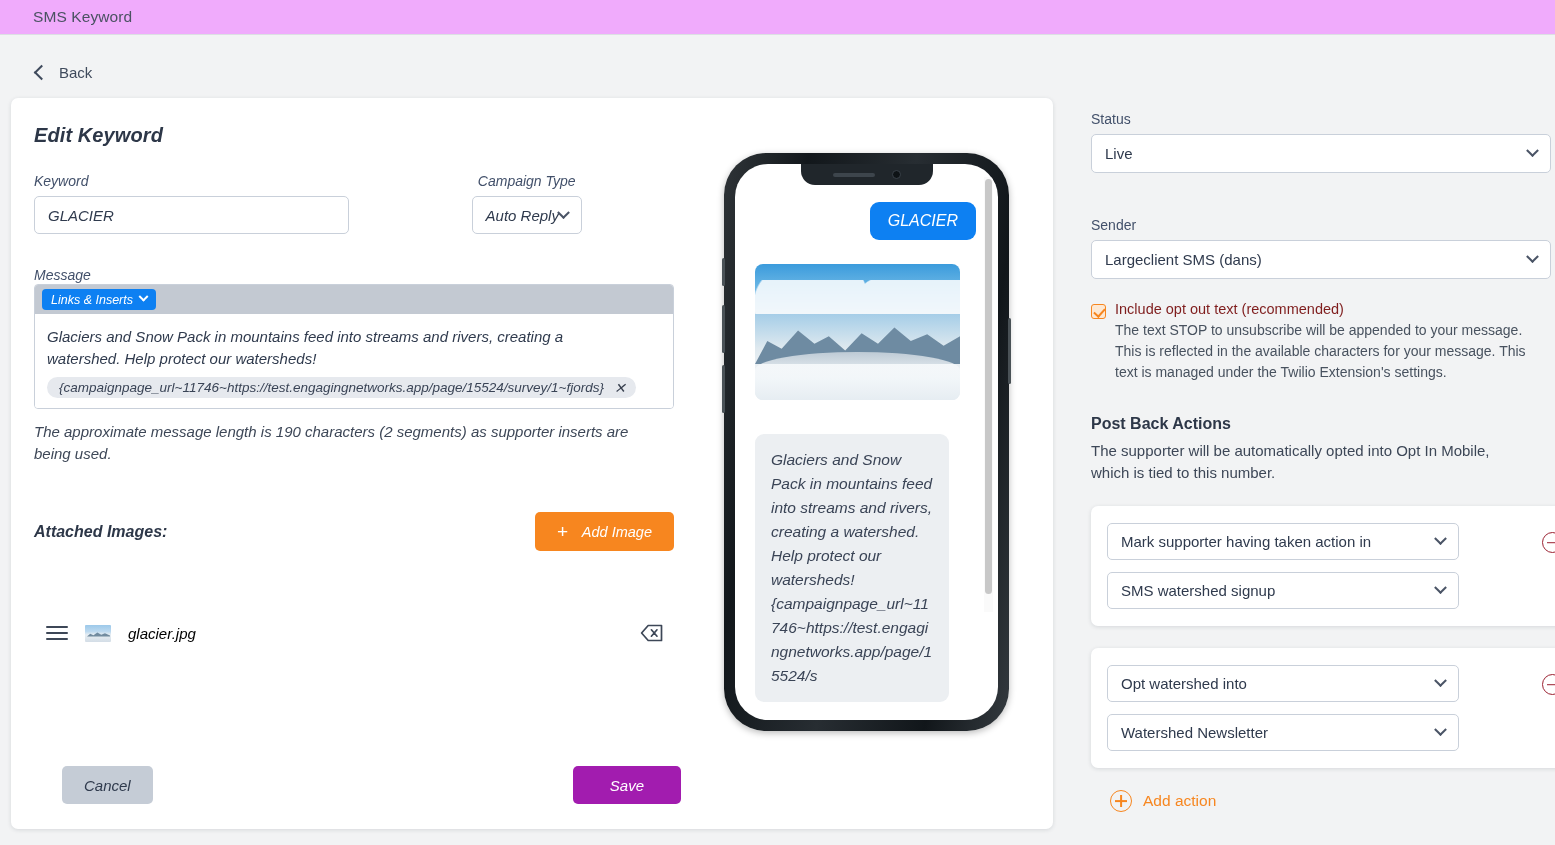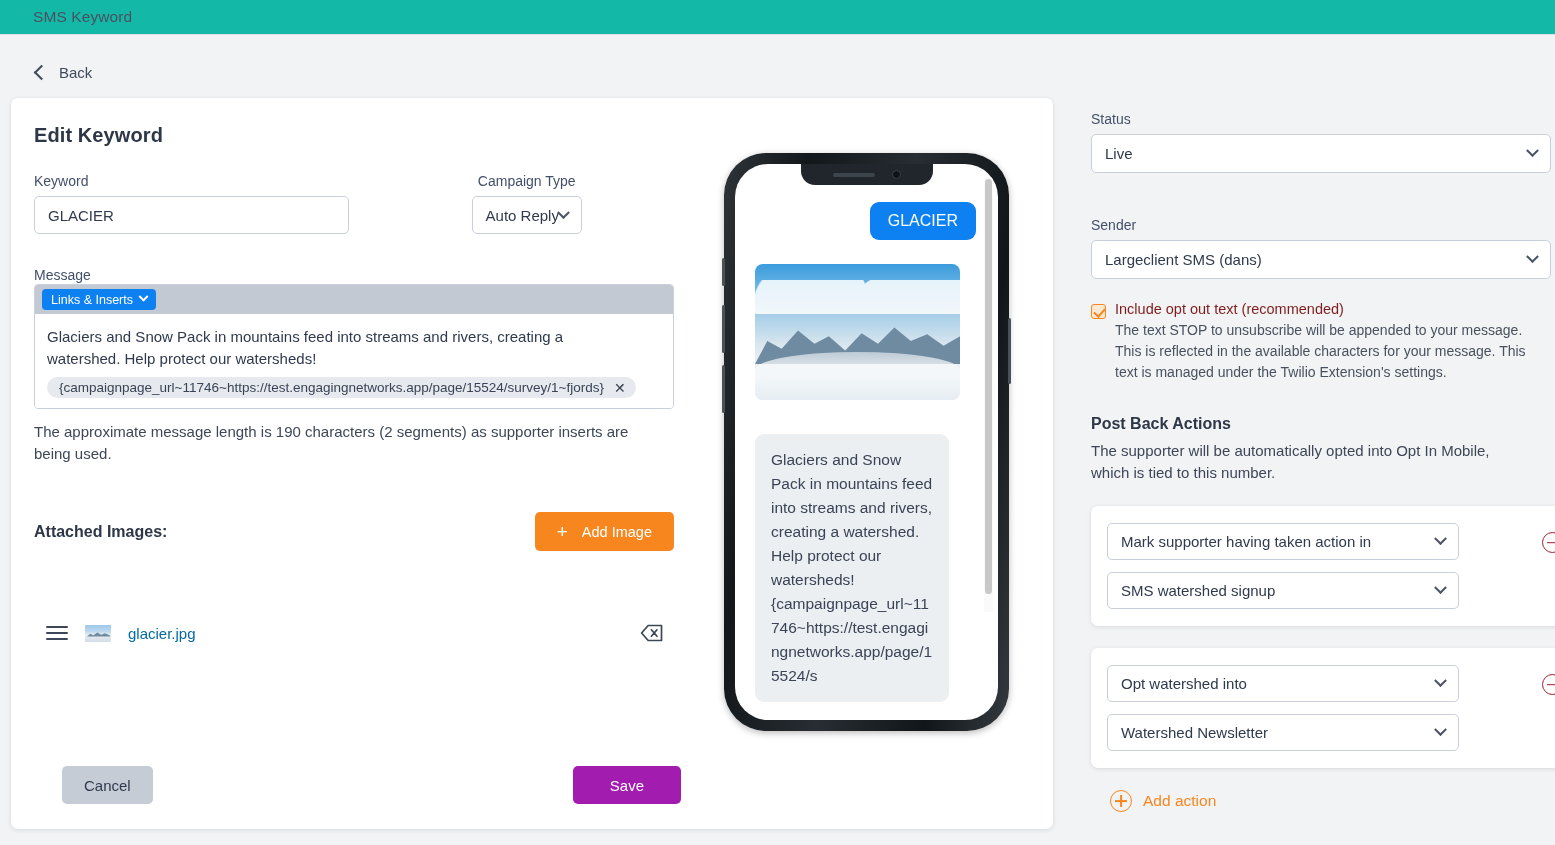--- a/index.html
+++ b/index.html
@@ -9,21 +9,21 @@
     background:#f2f3f4;
     font-family:"Liberation Sans", sans-serif;
     color:#3a4456;
     overflow:hidden;
     position:relative;
   }
 
   
   .topbar{
     height:35px; width:100%;
-    background:#14b8a6;
+    background:#f0abfc;
     border-bottom:1px solid #dcdfe3;
     display:flex; align-items:center;
   }
   .topbar-title{
     margin-left:33px;
     font-size:15.5px;
     color:#4a5262;
     letter-spacing:.1px;
   }
 
@@ -54,20 +54,21 @@
     left:11px; top:0;
     width:1042px; height:731px;
     background:#fff;
     border-radius:7px;
     box-shadow:0 1px 4px rgba(25,35,55,.13);
   }
   .card-inner{
     position:relative;
     width:100%; height:100%;
     padding:0;
+    font-style:italic;
   }
 
   
   .form-col{
     position:absolute;
     left:23px; top:26px;
     width:650px;
   }
   h2.title{
     font-size:20px;
@@ -208,21 +209,21 @@
       linear-gradient(to bottom, #9cc9ea 0%, #bcd9ef 38%, #e8eef3 58%, #d3dde6 100%);
     position:relative; overflow:hidden;
   }
   .thumb:after{
     content:"";
     position:absolute; left:2px; right:1px; top:7px; height:5px;
     background:#5d7a91;
     clip-path:polygon(0 100%,14% 45%,28% 75%,45% 20%,62% 65%,78% 35%,100% 80%,100% 100%);
     opacity:.85;
   }
-  .file-name{ margin-left:17px; font-size:15px; color:#0369a1; }
+  .file-name{ margin-left:17px; font-size:15px; color:#000000; }
   .del-ico{
     margin-left:auto;
     width:24px; height:20px;
     position:relative;
     cursor:pointer;
   }
 
   
   .phone{
     position:absolute;

